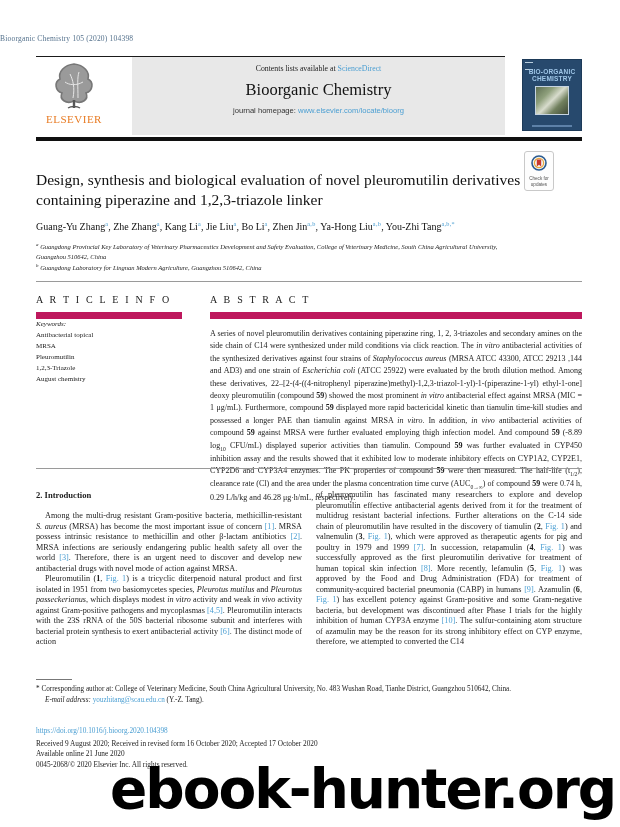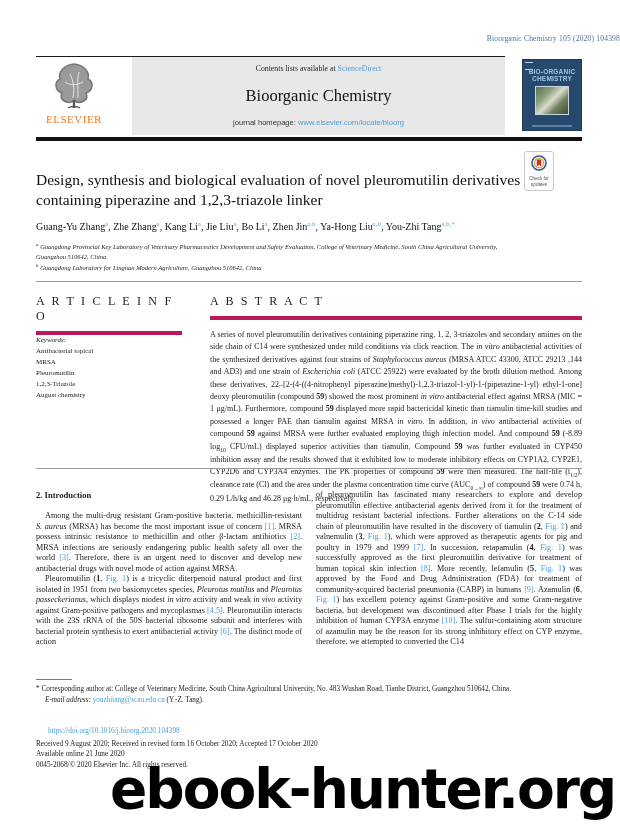--- a/index.html
+++ b/index.html
@@ -1,32 +1,32 @@
 <!DOCTYPE html>
 <html><head>
 <meta charset="utf-8">
 <style>
   html,body{margin:0;padding:0;background:#ffffff;}
   .page{position:relative;width:620px;height:827px;background:#ffffff;overflow:hidden;
         font-family:"Liberation Serif", serif;color:#1c1c1c;}
 
   
-  .top-citation{position:absolute;top:34px;left:0;right:0;text-align:right;
+  .top-citation{position:absolute;top:34px;left:0;right:0;text-align:left;
                 font-size:7.5px;color:#54718c;letter-spacing:.2px;}
 
   
   .header-main{position:absolute;top:56px;left:36px;width:469px;border-top:1.5px solid #1a1a1a;
                display:flex;align-items:stretch;}
   .logo-block{width:76px;padding:3px 20px 0 0;text-align:center;background:#fff;}
   .logo-block svg{display:block;margin:0 auto;}
   .elsevier-word{font-family:"Liberation Serif", serif;color:#e87b23;font-size:11px;
                  letter-spacing:.5px;margin-top:1px;}
   .journal-box{flex:1;background:#e8e8e8;height:78px;text-align:center;
                display:flex;flex-direction:column;justify-content:space-between;
-               padding:7px 0 8px 0;box-sizing:border-box;}
+               padding:7px 0 20px 0;box-sizing:border-box;}
   .contents-line{font-size:7.8px;color:#1c1c1c;}
   .link{color:#4a9ed2;}
   .journal-title{font-size:16.5px;color:#111;}
   .homepage-line{font-family:"Liberation Sans", sans-serif;font-size:7.6px;color:#333;}
 
   .cover{position:absolute;top:59px;left:522px;width:60px;height:72px;background:#27496d;
          box-shadow:0 0 0 1px #1d3a58 inset;overflow:hidden;}
   .cover-corner{position:absolute;top:3px;left:3px;width:8px;height:6px;
                 border-top:1px solid #b9cede;border-bottom:1px solid #b9cede;}
   .cover-title{position:absolute;top:9px;left:0;right:0;text-align:center;
@@ -53,22 +53,22 @@
   .affiliations{margin-top:9px;font-size:6.5px;font-style:italic;line-height:1.5;color:#222;}
   .aff-sup{font-size:5px;vertical-align:super;font-style:italic;}
 
   .rule{position:absolute;left:36px;width:546px;border-top:1px solid #9a9a9a;height:0;}
   .rule-1{top:281px;}
   .rule-2{top:468px;}
 
   
   .info-abs{position:absolute;top:294px;left:36px;width:546px;display:flex;}
   .article-info{width:146px;margin-right:28px;flex:none;}
-  .sec-head{font-size:12px;letter-spacing:2.2px;color:#222;padding-bottom:7px;
-            border-bottom:4px solid #be185d;}
+  .sec-head{font-size:10px;letter-spacing:2.2px;color:#222;padding-bottom:7px;
+            border-bottom:7px solid #be185d;}
   .keywords{font-size:7px;line-height:1.58;color:#222;}
   .kw-label{font-style:italic;}
   .abstract-col{flex:1;}
   .abstract-text{margin-top:9px;font-size:8px;line-height:1.55;text-align:justify;color:#1c1c1c;}
 
   
   .columns{position:absolute;top:490px;left:36px;width:546px;display:flex;}
   .col{width:266px;font-size:8.2px;line-height:1.28;text-align:justify;color:#1c1c1c;}
   .col-left{margin-right:14px;flex:none;}
   .intro-head{font-size:8.6px;font-weight:bold;margin:0 0 10px 0;}
@@ -82,21 +82,21 @@
   .seg-sub{font-size:70%;vertical-align:sub;}
   .seg-supl{color:#4a9ed2;font-size:62%;vertical-align:super;letter-spacing:.3px;}
 
   
   .footnote{position:absolute;top:679px;left:36px;width:546px;}
   .fn-rule{width:36px;border-top:1px solid #777;margin-bottom:4px;}
   .fn-text{font-size:7.2px;line-height:1.5;text-align:justify;}
   .fn-email{font-size:7.2px;padding-left:9px;margin-top:1px;}
 
   .meta{position:absolute;top:726px;left:36px;width:546px;font-size:7.3px;line-height:1.45;}
-  .doi-line{color:#4a9ed2;margin-bottom:2px;margin-left:12px;}
+  .doi-line{color:#4a9ed2;margin-bottom:2px;}
 
   .watermark{position:absolute;bottom:6px;left:110px;
              font-family:"DejaVu Sans", sans-serif;font-weight:bold;
              font-size:55px;letter-spacing:-2px;color:#000;white-space:nowrap;}
 </style>
 </head>
 <body>
 
 <div class="page">
 

